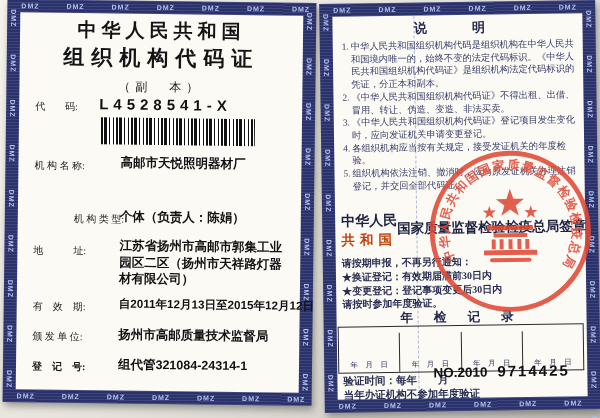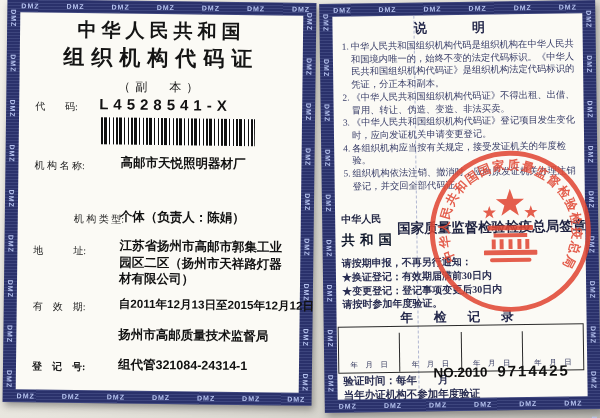--- a/index.html
+++ b/index.html
@@ -41,22 +41,22 @@
   .f3l{top:287px;left:16px;} .f3v{top:283px;left:102px; font-size:11.6px; white-space:nowrap;}
   .f4l{top:317px;left:16px;} .f4v{top:313px;left:102px;}
   .f5l{top:347px;left:16px;font-weight:bold;} .f5v{top:343px;left:102px;}
   
   .rp{position:absolute; color:#2e3253;}
   #rp-heading{top:4px; font-size:13px; font-weight:bold; letter-spacing:16px; color:#23274a;}
   #ins-list{top:24px; left:4px; width:242px;}
   .ins-item{display:flex; font-size:9.3px; line-height:12.7px; color:#363b66;}
   .ins-num{width:12px; flex:none; text-align:right; padding-right:2px;}
   .ins-text{flex:1;}
-  #issuer1{top:196px; left:6px; font-size:10px; font-weight:bold; color:#1e2240;}
-  #issuer2{top:215px; left:6px; font-size:13.5px; font-weight:bold; letter-spacing:5px; color:#0f172a;}
+  #issuer1{top:196px; left:6px; font-size:14px; font-weight:bold; color:#1e2240;}
+  #issuer2{top:215px; left:6px; font-size:13.5px; font-weight:bold; letter-spacing:5px; color:#c2410c;}
   #agency{top:204px; left:62px; font-size:13.5px; font-weight:bold; white-space:nowrap; color:#1e2240;}
   #notices{top:240px; left:6px; font-size:10px; line-height:13.8px; font-weight:bold; color:#2a2e52;}
   #insp-title{top:294px; font-size:12.5px; font-weight:bold; letter-spacing:9px; color:#23274a;}
   #insp-table{top:310px; left:1px; width:244px; height:45px; display:flex;
     border:1.5px solid #2b2b2b;}
   .insp-cell{flex:1; border-left:1.2px solid #2b2b2b; position:relative;margin-top:6px;}
   .insp-cell:first-child{border-left:none;}
   .insp-date{position:absolute; bottom:2px; left:0; right:0; text-align:center; font-size:7.5px; color:#30355c;}
   #verify-time{top:358px; left:6px; font-size:10.5px; font-weight:bold; color:#2a2e52;}
   #verify-note{top:372px; left:6px; font-size:10.5px; font-weight:bold; color:#2a2e52;}
@@ -90,20 +90,21 @@
 
       <div class="lp flabel f1l">机 构 类 型:</div>
       <div class="lp fvalue f1v">个体（负责人：陈娟）</div>
 
       <div class="lp flabel f2l">地　　　址:</div>
       <div class="lp fvalue f2v">江苏省扬州市高邮市郭集工业园区二区（扬州市天祥路灯器材有限公司）</div>
 
       <div class="lp flabel f3l">有　效　期:</div>
       <div class="lp fvalue f3v">自2011年12月13日至2015年12月12日</div>
 
+      <div class="lp flabel f4l">颁 发 单 位:</div>
       <div class="lp fvalue f4v">扬州市高邮质量技术监督局</div>
 
       <div class="lp flabel f5l">登　记　号:</div>
       <div class="lp fvalue f5v">组代管321084-24314-1</div>
     </div>
   </div>
 
   <div class="page" id="right-page">
     <div class="btext h-strip h-top">DMZ DMZ DMZ DMZ DMZ DMZ DMZ</div>
     <div class="btext h-strip h-bottom">DMZ DMZ DMZ DMZ DMZ DMZ DMZ</div>

